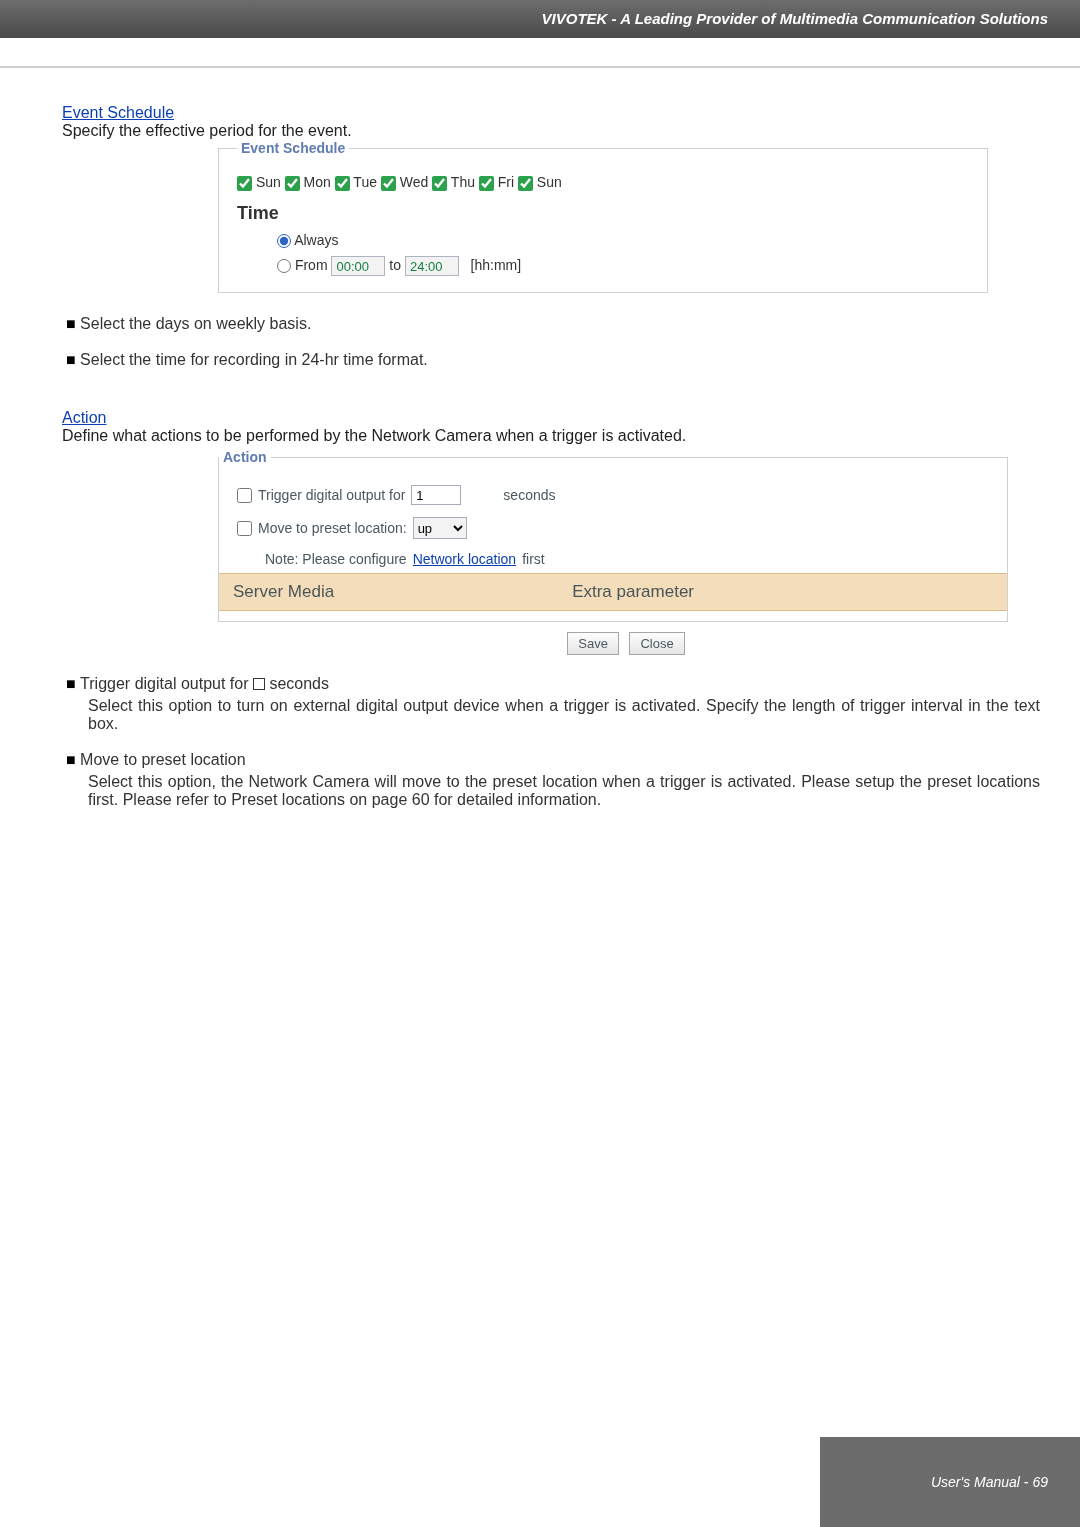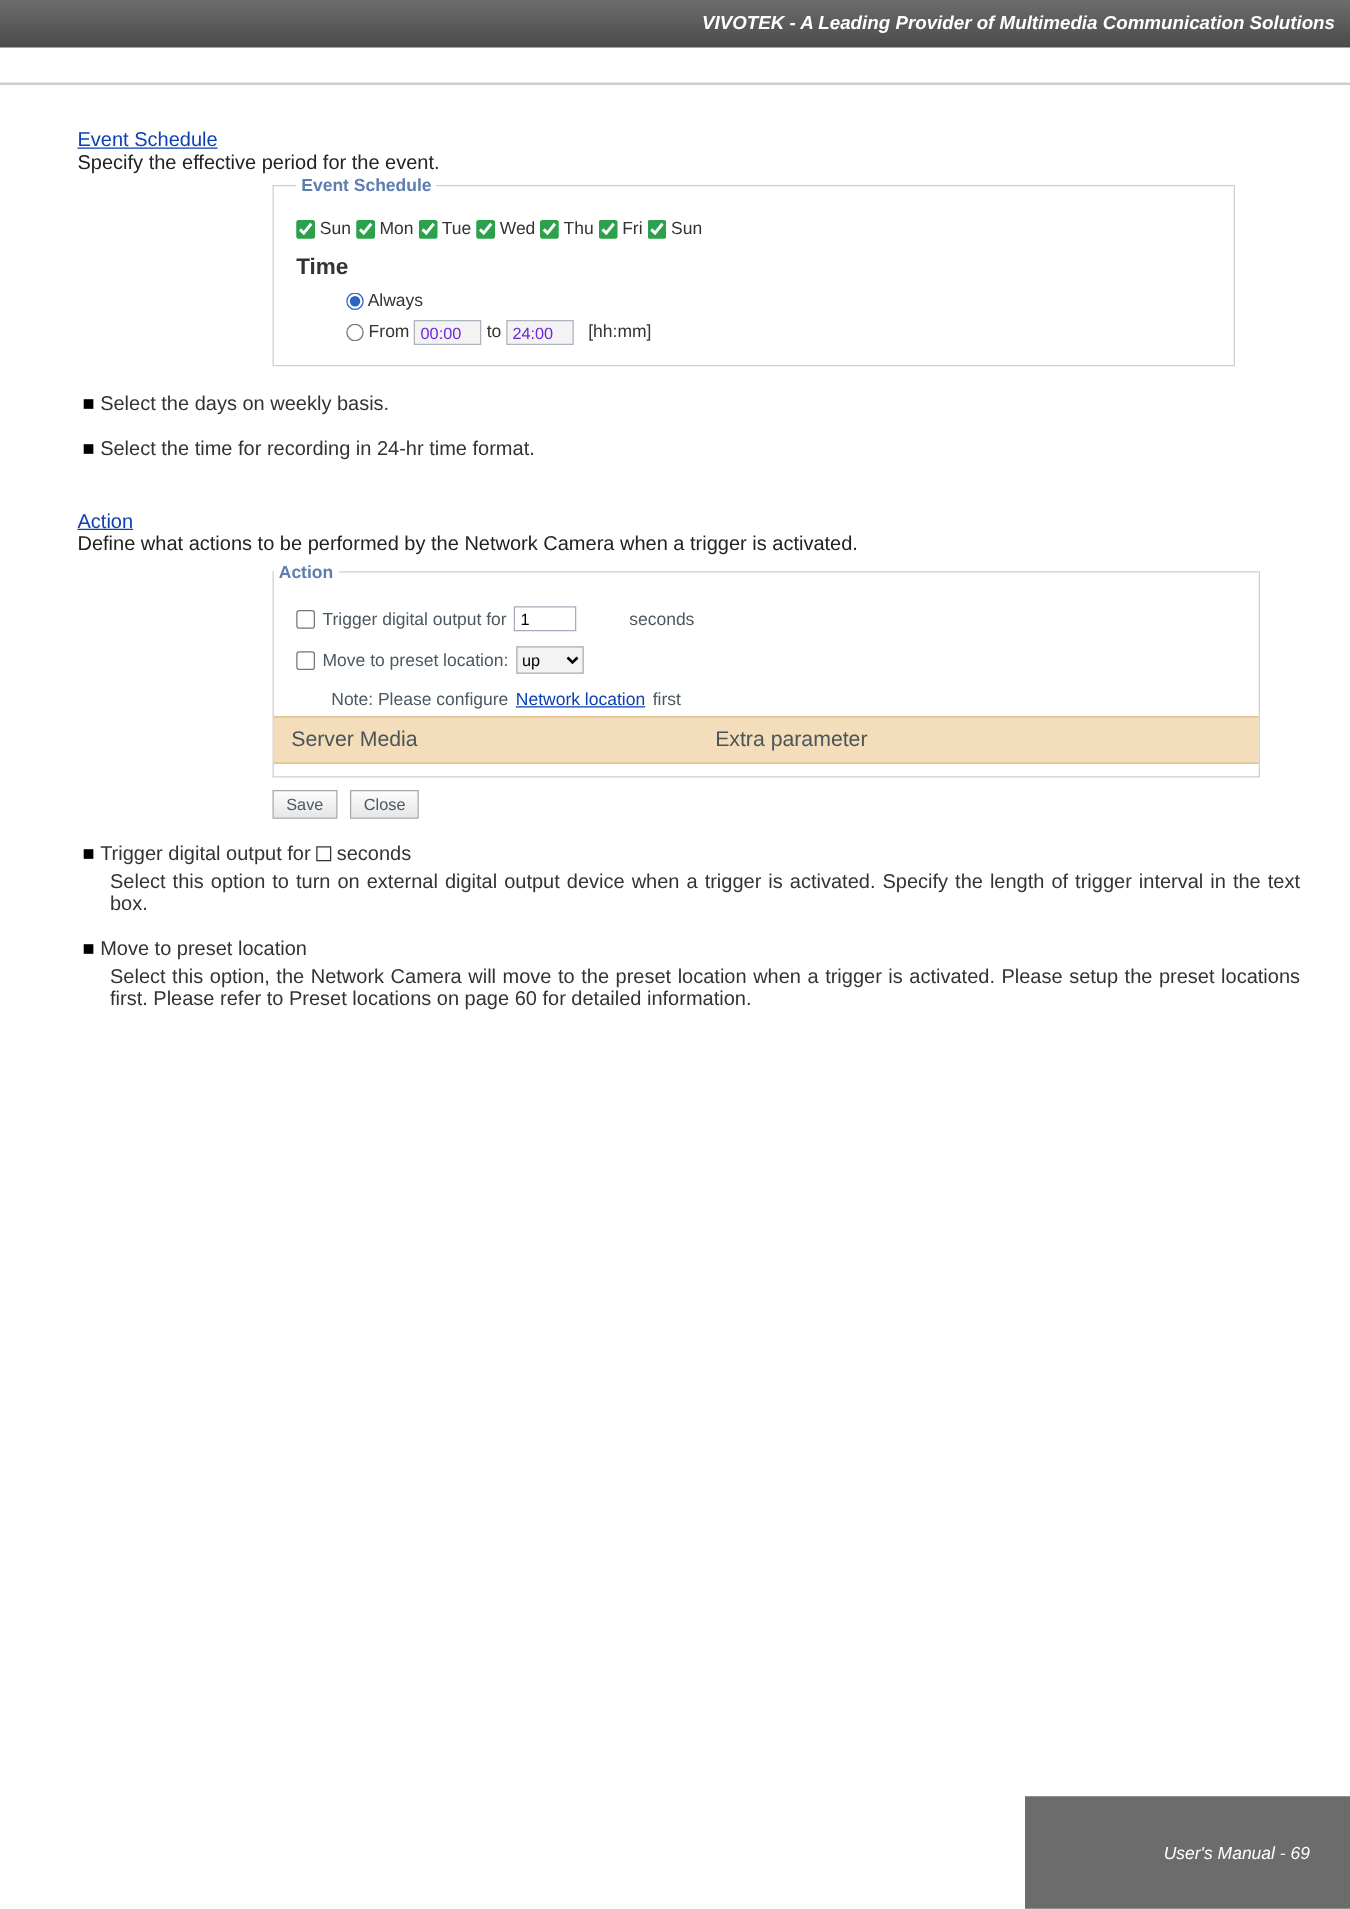--- a/index.html
+++ b/index.html
@@ -1,44 +1,44 @@
 <!DOCTYPE html>
 <html><head>
 <meta charset="utf-8">
 <style>
   * { box-sizing: border-box; margin: 0; padding: 0; }
   body { width: 1080px; height: 1527px; font-family: Arial, Helvetica, sans-serif; background: #fff; overflow: hidden; }
-  .header { height: 38px; background: linear-gradient(#6d6d6d,#4a4a4a); color: #fff; font-style: italic; font-weight: bold; font-size: 15px; line-height: 38px; padding-right: 12px; text-align: right; }
+  .header { height: 38px; background: linear-gradient(#6d6d6d,#4a4a4a); color: #fff; font-style: italic; font-weight: bold; font-size: 15px; line-height: 38px; padding-right: 32px; text-align: right; }
   .rule { height: 2px; background: #cfcfcf; margin-top: 28px; }
   .content { padding: 36px 40px 0 62px; font-size: 16px; color: #333; }
   .section-head { color: #0b3fb3; text-decoration: underline; font-weight: normal; }
   .body-text { color: #222; }
   .inset { margin-left: 156px; }
   fieldset { border: 1px solid #cfcfcf; }
   legend { color: #5f7db0; font-weight: bold; padding: 0 4px; font-size: 14px; }
   .fs-schedule { width: 770px; padding: 14px 18px 16px; }
   .days { margin: 4px 0 12px; font-size: 14px; }
   .days input[type=checkbox] { accent-color: #2aa14a; width: 15px; height: 15px; vertical-align: middle; }
   .time-label { font-weight: bold; font-size: 18px; }
   .time-block { margin-left: 40px; margin-top: 8px; font-size: 14px; }
   .time-block input[type=radio] { accent-color: #2e64c6; width: 14px; height: 14px; vertical-align: middle; }
-  .time-block input[type=text] { width: 54px; height: 20px; border: 1px solid #aeb4bf; background: #f3f3f3; color: #6d28d9; font-size: 13px; padding: 0 4px; vertical-align: middle; }
+  .time-block input[type=text] { width: 54px; height: 20px; border: 1px solid #aeb4bf; background: #f3f3f3; color: #15803d; font-size: 13px; padding: 0 4px; vertical-align: middle; }
   .bullet-list { margin: 22px 0 0; }
   .bullet-list li::marker { content: "■ "; color: #000; }
   .bullet-list li { margin: 0 0 18px 4px; list-style-position: inside; }
   .fs-action { width: 790px; padding: 14px 0 0; }
   .row { padding: 6px 18px; font-size: 14px; color: #4b5860; display: flex; align-items: center; gap: 6px; }
   .row input[type=checkbox] { width: 15px; height: 15px; vertical-align: middle; }
   .row input[type=text] { width: 50px; height: 20px; border: 1px solid #aab; padding: 0 4px; font-size: 13px; }
   .row select { width: 54px; height: 22px; border: 1px solid #aab; background: #f3f3f3; font-size: 13px; }
   .row .notelink { color: #0b3fb3; text-decoration: underline; }
   .btn { display: inline-block; background: linear-gradient(#fdfdfd,#e6e6e6); border: 1px solid #a6a6a6; color: #4b5860; font-size: 13px; padding: 3px 10px; margin-right: 6px; }
   .serverbar { background: #f3ddbb; border-top: 1px solid #dcb986; border-bottom: 1px solid #dcb986; padding: 8px 14px; font-size: 17px; color: #4b5558; }
   .serverbar .sm { display: inline-block; width: 44%; }
-  .savebar { margin: 10px 0 0 156px; }
+  .savebar { margin: 10px 0 0 156px; text-align: center; }
   .footer-bg { position: absolute; bottom: 0; right: 0; width: 260px; height: 90px; background: #6c6c6c; display: flex; align-items: center; justify-content: flex-end; padding-right: 32px; }
   .subexpl { margin: 4px 0 18px 22px; text-align: justify; }
   .inline-checkbox-shape { display: inline-block; width: 12px; height: 12px; border: 1.5px solid #333; vertical-align: -1px; }
 </style>
 </head>
 <body>
 
 <div class="header">
   <span>VIVOTEK - A Leading Provider of Multimedia Communication Solutions</span>
 </div>

